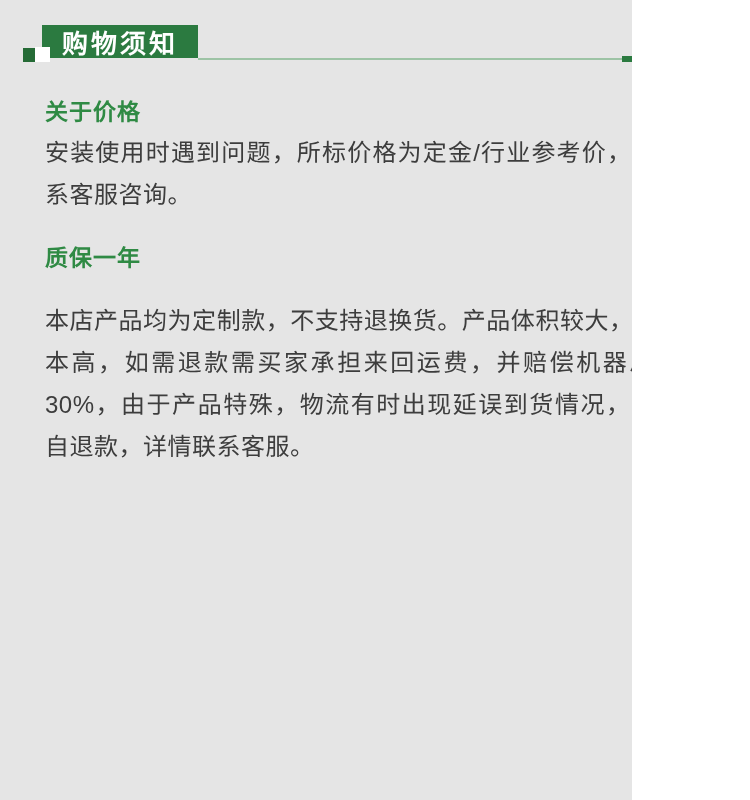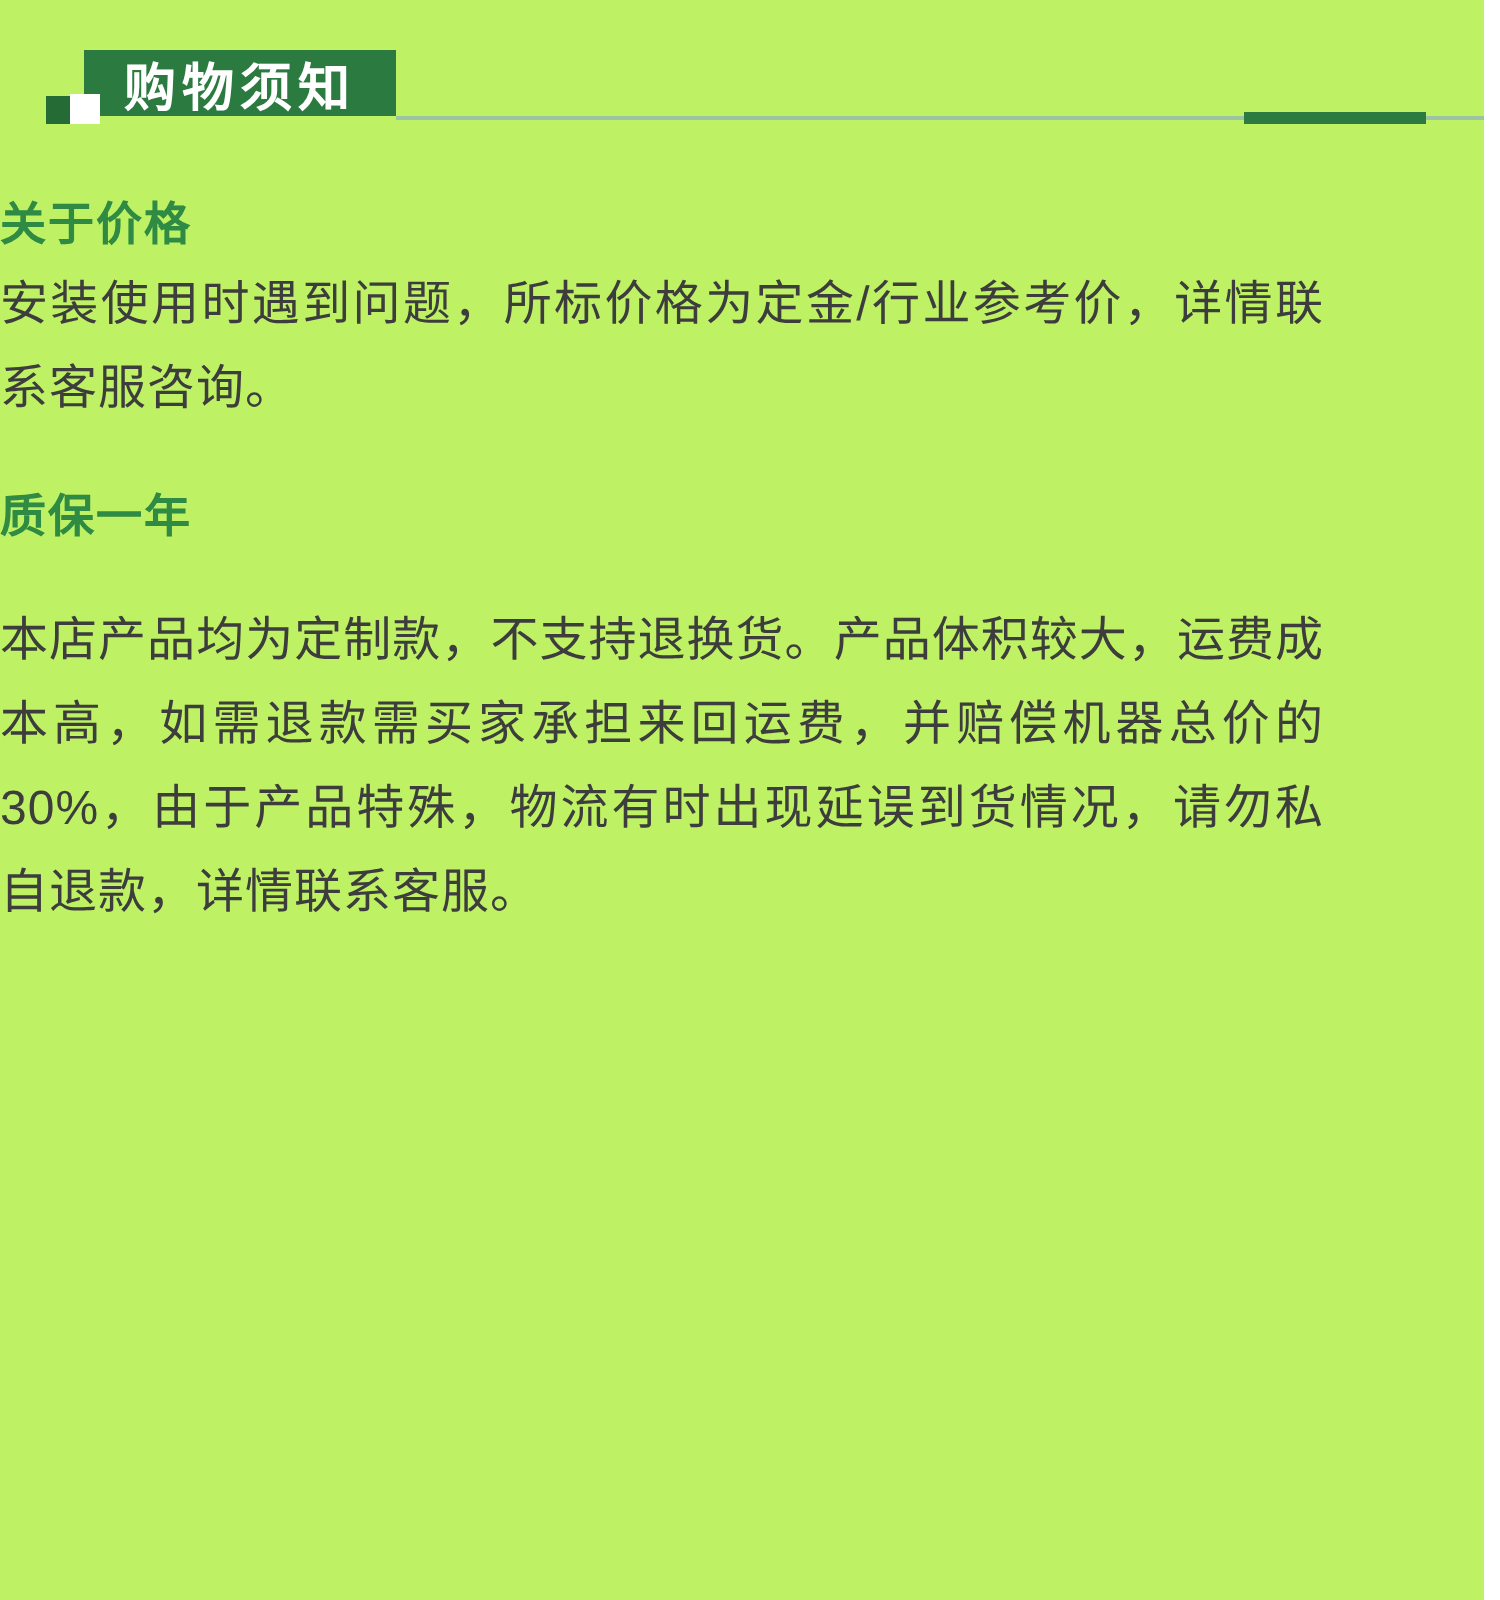--- a/index.html
+++ b/index.html
@@ -3,23 +3,23 @@
 <meta charset="utf-8">
 <style>
   html, body {
     margin: 0;
     padding: 0;
     background: #ffffff;
     font-family: "Liberation Sans", "DejaVu Sans", sans-serif;
   }
   .page {
     position: relative;
-    width: 742px;
+    width: 632px;
     height: 800px;
-    background: #bef264;
+    background: #e5e5e5;
     overflow: hidden;
   }
   
   .header {
     position: relative;
     height: 80px;
   }
   .banner {
     position: absolute;
     left: 42px;
@@ -68,20 +68,21 @@
   .divider-bar {
     position: absolute;
     left: 622px;
     top: 56px;
     width: 91px;
     height: 6px;
     background: #2b7a40;
   }
   
   .content {
+    margin-left: 45px;
     width: 662px;
   }
   .section { margin-top: 30px; }
   .section.first { margin-top: 20px; }
   .section.last { margin-top: 20px; }
   .section-heading {
     color: #2f8a44;
     font-size: 23px;
     line-height: 24px;
     font-weight: 700;

